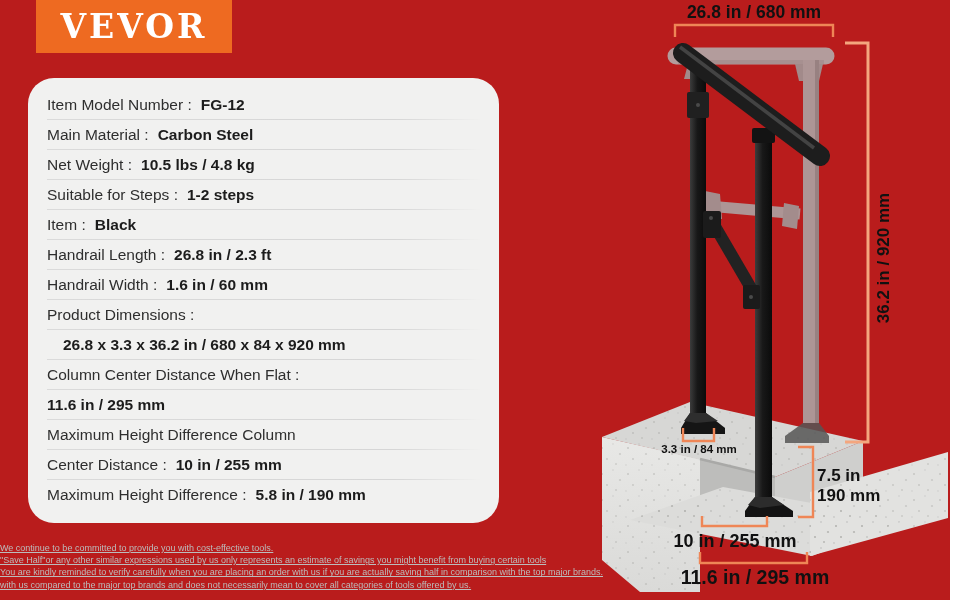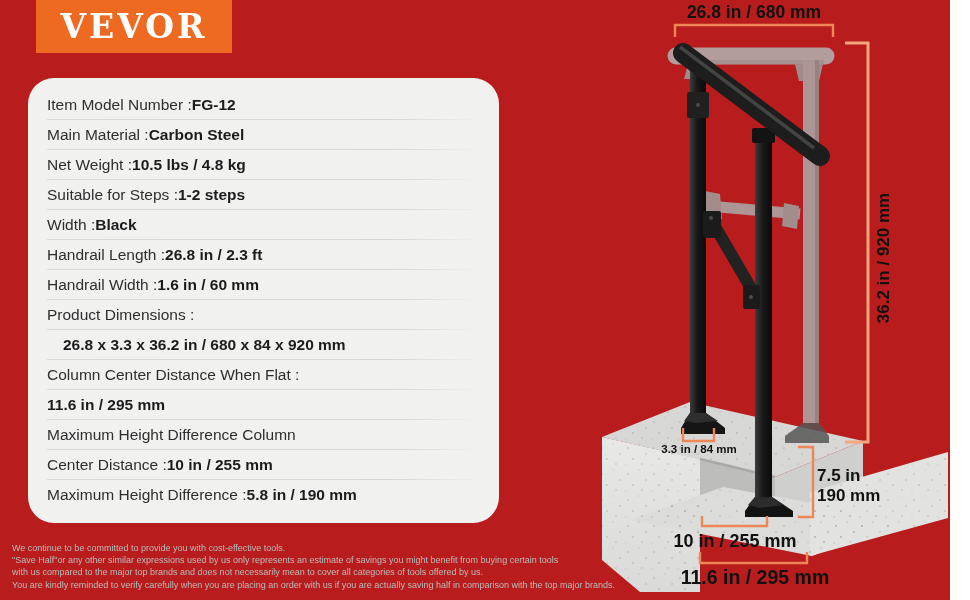--- a/index.html
+++ b/index.html
@@ -11,27 +11,27 @@
         align-items:center;justify-content:center;}
   .logo-text{font-family:"DejaVu Serif",serif;font-weight:bold;font-size:33px;
              letter-spacing:3px;color:#fff;transform:scaleY(1.02);}
 
   
   .panel{position:absolute;left:28px;top:78px;width:471px;height:445px;background:#f1f1f0;
          border-radius:26px;box-sizing:border-box;padding:12px 14px 16px 19px;}
   .spec-row{position:relative;height:30px;display:flex;align-items:center;
             font-size:15.5px;color:#2e2e2e;white-space:nowrap;}
   .spec-label{font-weight:400;}
-  .spec-value{font-weight:bold;color:#1c1c1c;}
+  .spec-value{font-weight:bold;color:#1c1c1c;margin-left:9px;}
   .divider{position:absolute;left:0;right:3px;bottom:0;height:1px;
            background:linear-gradient(to right,#dadada 0%,#d6d6d6 80%,rgba(214,214,214,0) 100%);}
 
   
-  .footer{position:absolute;left:12px;top:542px;width:650px;font-size:9px;line-height:12.2px;
-          color:#bcbcbc;}
+  .footer{position:absolute;left:0;top:542px;width:650px;font-size:9px;line-height:12.2px;
+          color:#bcbcbc;text-decoration:underline;}
 
   
   .diagram{position:absolute;left:0;top:0;width:970px;height:600px;}
   .dim-label{font-family:"Liberation Sans",sans-serif;font-weight:bold;fill:#111111;}
 </style>
 </head>
 <body>
 
 <div id="stage">
 
@@ -58,21 +58,21 @@
       <div class="divider"></div>
     </div>
 
     <div class="spec-row">
       <span class="spec-label">Suitable for Steps :</span>
       <span class="spec-value">1-2 steps</span>
       <div class="divider"></div>
     </div>
 
     <div class="spec-row">
-      <span class="spec-label">Width :</span>
+      <span class="spec-label">Item :</span>
       <span class="spec-value">Black</span>
       <div class="divider"></div>
     </div>
 
     <div class="spec-row">
       <span class="spec-label">Handrail Length :</span>
       <span class="spec-value">26.8 in / 2.3 ft</span>
       <div class="divider"></div>
     </div>
 
@@ -209,17 +209,17 @@
       <text class="dim-label" x="817" y="481" font-size="17" text-anchor="start">7.5 in</text>
       <text class="dim-label" x="817" y="501" font-size="17" text-anchor="start">190 mm</text>
       <text class="dim-label" x="735" y="547" font-size="18" text-anchor="middle">10 in / 255 mm</text>
       <text class="dim-label" x="755" y="584" font-size="19.5" text-anchor="middle">11.6 in / 295 mm</text>
     </g>
   </svg>
 
   <div class="footer">
     <div>We continue to be committed to provide you with cost-effective tools.</div>
     <div>"Save Half"or any other similar expressions used by us only represents an estimate of savings you might benefit from buying certain tools</div>
+    <div>You are kindly reminded to verify carefully when you are placing an order with us if you are actually saving half in comparison with the top major brands.</div>
     <div>with us compared to the major top brands and does not necessarily mean to cover all categories of tools offered by us.</div>
-    <div>You are kindly reminded to verify carefully when you are placing an order with us if you are actually saving half in comparison with the top major brands.</div>
   </div>
 
 </div>
 
 </body></html>

